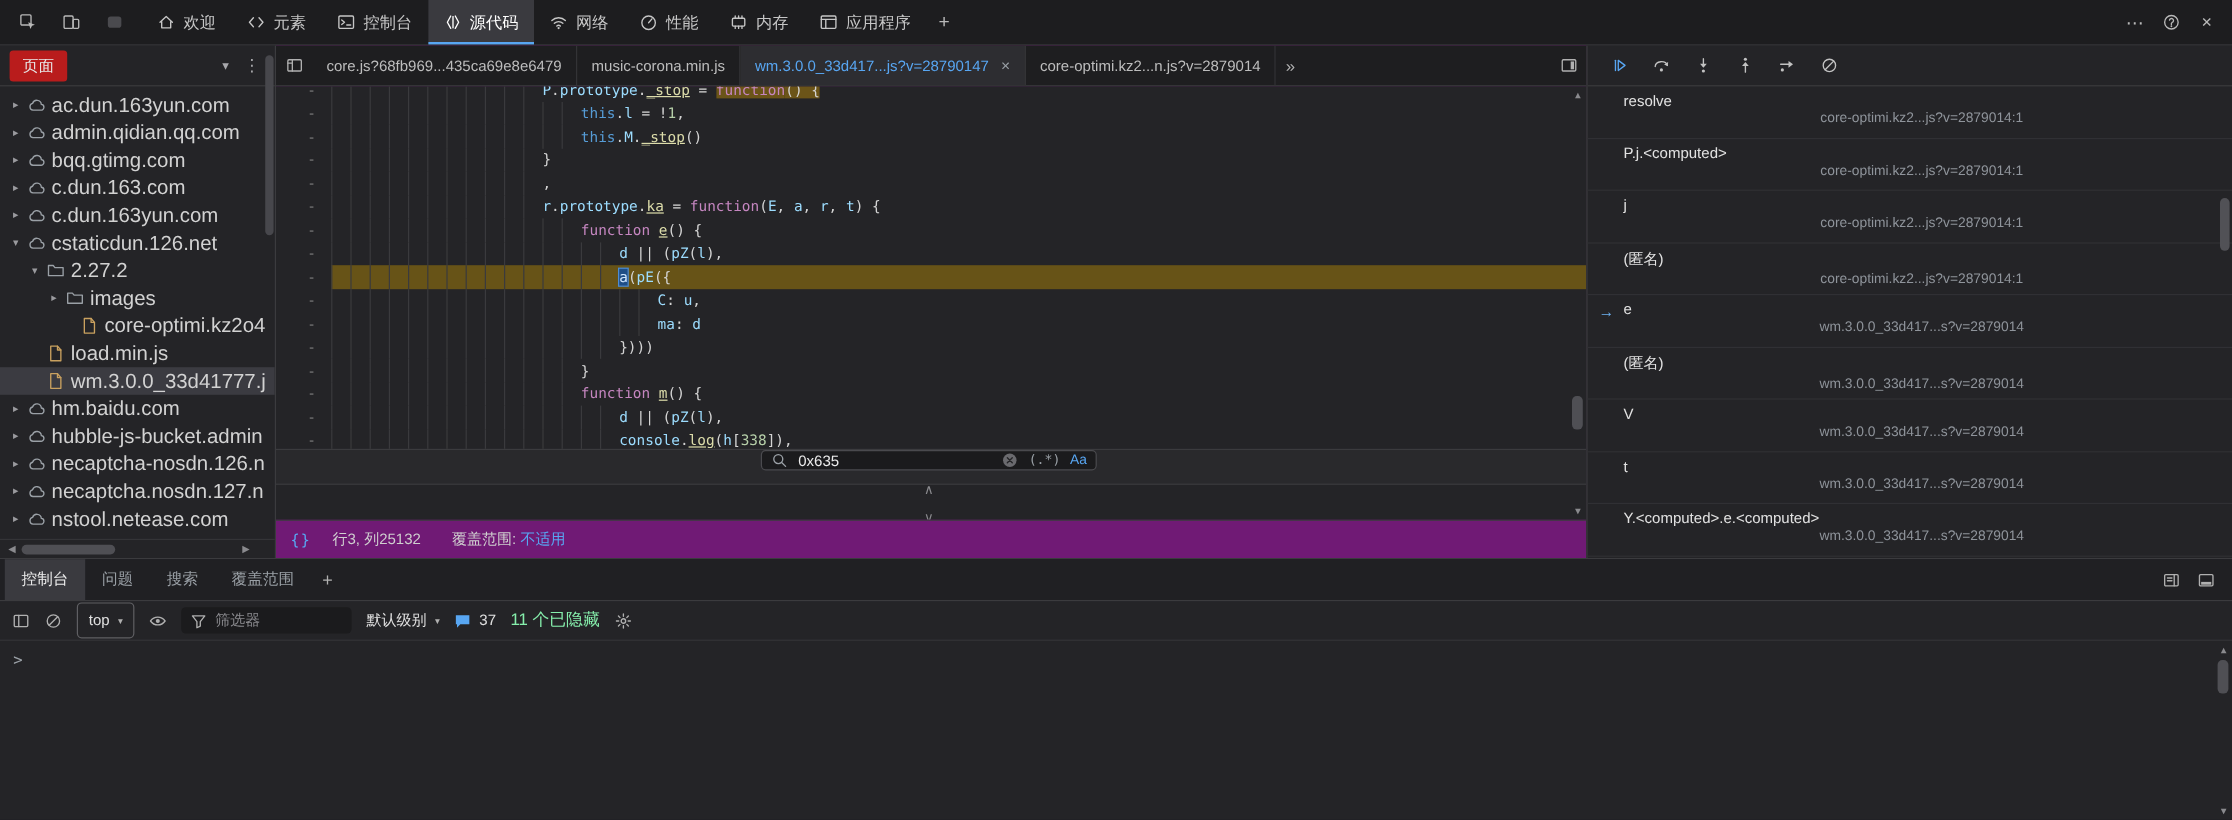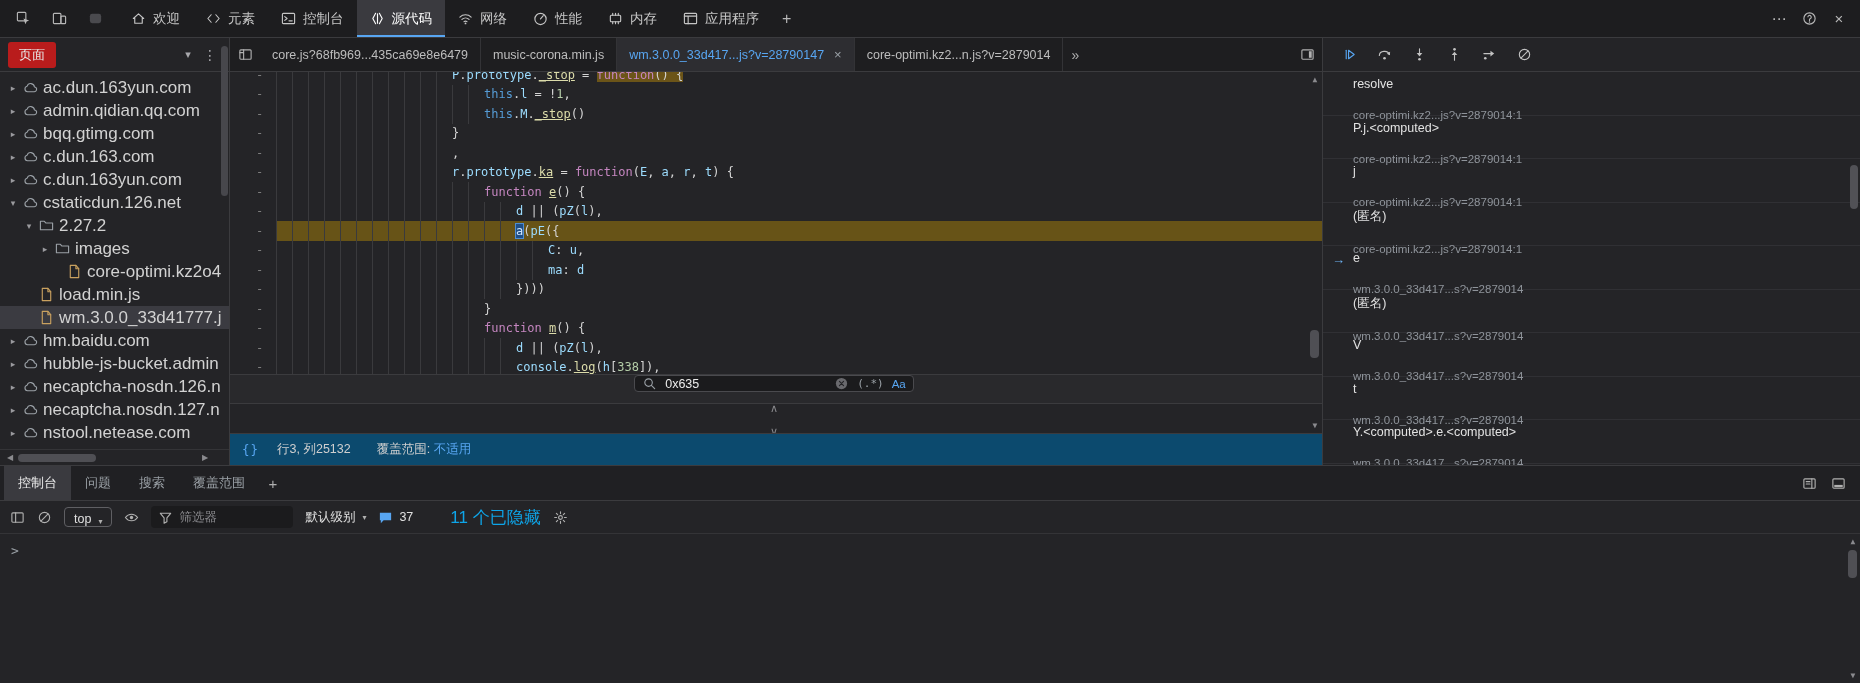--- a/index.html
+++ b/index.html
@@ -40,21 +40,21 @@
 .tree-row .icon{width:16px;height:16px;margin:0 5px 0 2px;flex:none;color:#9aa0a6;}
 .tree-row .icon.file-ic{color:#c9a15f;}
 .tree-label{font-size:17px;color:#d2d2d2;overflow:hidden;text-overflow:clip;}
 .tree-vthumb{position:absolute;right:1px;top:8px;width:7px;height:150px;background:#47474c;border-radius:4px;}
 .hscroll{height:16px;flex:none;border-top:1px solid #343437;display:flex;align-items:center;position:relative;padding:0 4px;}
 .hscroll .sb-arrow{font-size:8px;color:#8a8a8e;width:12px;text-align:center;}
 .hthumb{position:absolute;left:18px;width:78px;height:8px;border-radius:4px;background:#4f4f54;top:4px;}
 .hscroll .right-end{position:absolute;right:18px;}
 
 
-.editor{flex:1;display:flex;flex-direction:column;min-width:0;background:#0c4a6e;}
+.editor{flex:1;display:flex;flex-direction:column;min-width:0;background:#701a75;}
 .editor-tabs{height:34px;flex:none;display:flex;align-items:stretch;background:#1e1e20;border-bottom:1px solid #3b3b3e;}
 .tbtn{width:30px;color:#b0b0b0;align-self:center;height:26px;}
 .etab-strip{display:flex;align-items:stretch;min-width:0;}
 .etab{display:flex;align-items:center;padding:0 12px;font-size:12.5px;color:#bdbdbd;border-right:1px solid #333336;white-space:nowrap;cursor:default;}
 .etab.active{background:#2d2d31;color:#58a6f2;}
 .etab-close{margin-left:10px;color:#9aa0a6;font-size:13px;}
 .more-tabs{align-self:center;padding:0 8px;color:#b0b0b0;font-size:14px;}
 
 .code-area{flex:1;position:relative;overflow:hidden;background:#242427;
   font-family:"DejaVu Sans Mono","Liberation Mono",monospace;font-size:12px;}
@@ -90,48 +90,48 @@
 .cov-link{color:#58a6f2;}
 
 
 .debug{width:538px;flex:none;border-left:1px solid #3b3b3e;display:flex;flex-direction:column;background:#242427;position:relative;}
 .debug-toolbar{height:34px;flex:none;display:flex;align-items:center;gap:3px;padding:0 10px;border-bottom:1px solid #3b3b3e;}
 .dbg-btn{width:32px;height:26px;color:#c2c2c2;}
 .dbg-btn.resume{color:#58a6f2;}
 .callstack{flex:1;overflow:hidden;}
 .stack-item{height:43.5px;border-bottom:1px solid #303034;position:relative;padding:5px 8px 0 30px;cursor:default;}
 .stack-name{display:block;font-size:12.5px;color:#e2e2e2;}
-.stack-loc{display:block;font-size:11.5px;color:#8f949b;text-align:left;margin-top:18px;white-space:nowrap;overflow:hidden;padding-right:2px;}
+.stack-loc{display:block;font-size:11.5px;color:#8f949b;text-align:center;margin-top:2px;white-space:nowrap;overflow:hidden;padding-right:2px;}
 .cur-arrow{position:absolute;left:9px;top:6px;color:#6db2f2;font-size:13px;}
 .debug-vthumb{position:absolute;right:2px;top:127px;width:8px;height:44px;background:#515156;border-radius:4px;}
 
 
 .vscroll{position:absolute;right:0;top:0;bottom:0;width:14px;}
 .vscroll .sb-arrow{position:absolute;left:0;width:14px;text-align:center;font-size:8px;color:#8a8a8e;}
 .vscroll .sb-arrow.top{top:3px;} .vscroll .sb-arrow.bottom{bottom:3px;}
 .sb-thumb{position:absolute;left:2px;width:9px;border-radius:4px;background:#4f4f54;}
 
 
 .drawer{height:218px;flex:none;border-top:1px solid #3b3b3e;display:flex;flex-direction:column;background:#242427;}
 .drawer-tabs{height:35px;flex:none;display:flex;align-items:stretch;background:#202023;border-bottom:1px solid #3b3b3e;padding-left:4px;}
 .drawer-tab{display:flex;align-items:center;padding:0 14px;font-size:13px;color:#9aa0a6;cursor:default;}
 .drawer-tab.active{background:#3a3a3f;color:#ececec;}
 .drawer-plus{align-self:center;width:28px;text-align:center;color:#b0b0b0;font-size:15px;}
 .drawer-right{display:flex;align-items:center;gap:14px;padding-right:14px;color:#b0b0b0;}
 .console-toolbar{height:33px;flex:none;display:flex;align-items:center;gap:12px;padding:0 10px;border-bottom:1px solid #343437;}
 .console-toolbar .icon{color:#b0b0b0;}
-.ctx-pill{display:flex;align-items:flex-end;gap:7px;border:1px solid #5f5f63;border-radius:4px;height:20px;padding:0 9px;font-size:12.5px;color:#e0e0e0;}
+.ctx-pill{display:flex;align-items:center;gap:7px;border:1px solid #5f5f63;border-radius:4px;height:30px;padding:0 9px;font-size:12.5px;color:#e0e0e0;}
 .chev{font-size:8px;color:#b0b0b0;}
 .filter-box{width:142px;height:22px;background:#1b1b1d;border-radius:4px;display:flex;align-items:center;gap:6px;padding:0 7px;}
 .filter-field{flex:1;background:none;border:none;outline:none;color:#dddddd;font-size:12.5px;font-family:inherit;min-width:0;}
 .filter-field::placeholder{color:#8a8a8e;}
 .level-select{display:flex;align-items:center;gap:7px;font-size:12.5px;color:#e0e0e0;}
 .msg-count{display:flex;align-items:center;gap:6px;font-size:12.5px;color:#e0e0e0;}
 .msg-count .icon{color:#58a6f2;}
-.hidden-count{color:#0ea5e9;font-size:17px;margin-left:25px;}
+.hidden-count{color:#86efac;font-size:14px;}
 .console-body{flex:1;position:relative;font-family:"DejaVu Sans Mono",monospace;}
 .prompt{position:absolute;left:11px;top:9px;color:#9aa0a6;font-size:13px;}
 </style>
 </head>
 <body>
 
 <div class="devtools">
 
   <header class="top-toolbar">
     <div class="tb-icons">

